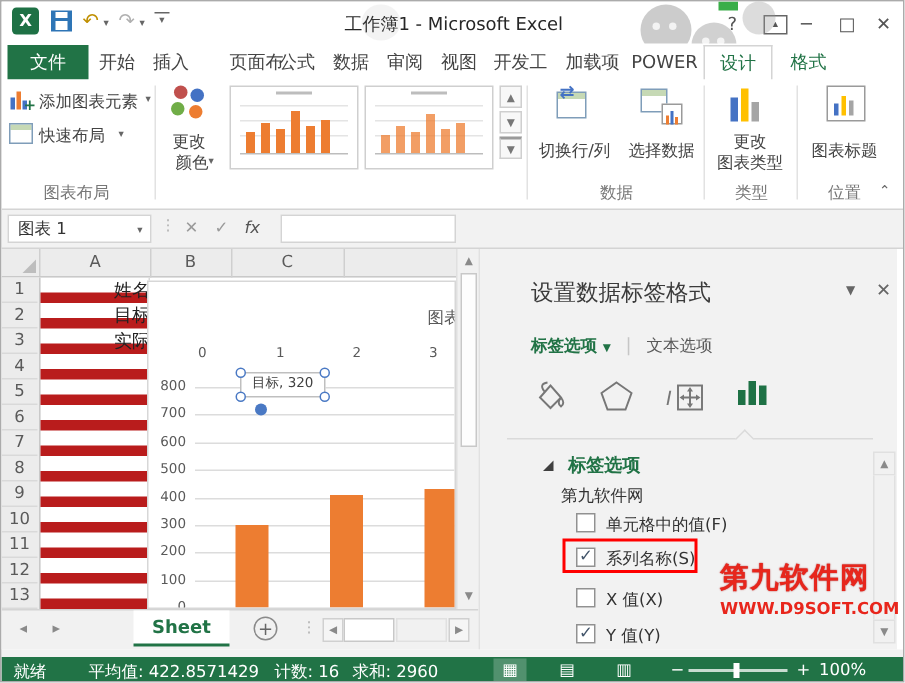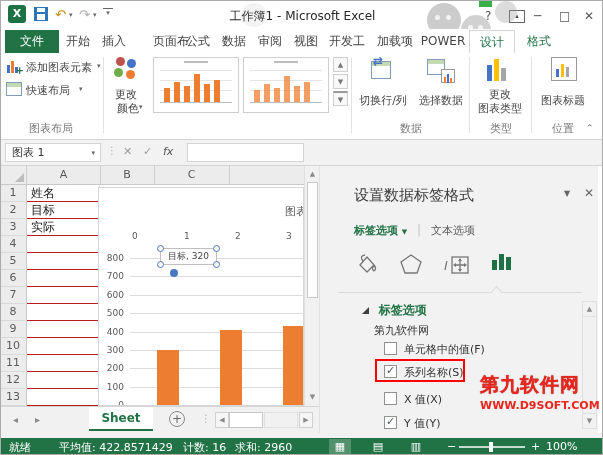--- a/index.html
+++ b/index.html
@@ -53,22 +53,22 @@
   .colhdr{left:0;top:0;width:303px;height:19px;background:#ececec;border-bottom:1px solid #c9c9c9;box-sizing:border-box;}
   .colhdr .lbl{top:2px;font-size:11px;color:#5a5a5a;text-align:center;}
   .cline{top:0;width:1px;height:19px;background:#cfcfcf;}
   .corner{left:0;top:0;width:26px;height:18px;border-right:1px solid #cfcfcf;box-sizing:border-box;}
   .corner i{position:absolute;right:2px;bottom:2px;width:0;height:0;
       border-left:9px solid transparent;border-bottom:9px solid #bdbdbd;}
   .rowhdr{left:0;top:19px;width:26px;background:#ececec;border-right:1px solid #c9c9c9;box-sizing:border-box;}
   .rownum{left:0;width:24px;height:17px;font-size:11px;color:#5a5a5a;text-align:center;line-height:16px;
       border-bottom:1px solid #d9d9d9;box-sizing:border-box;}
   .gridA{left:26px;top:19px;width:73px;border-right:1px solid #d9d9d9;box-sizing:border-box;}
-  .cellrow{left:0;width:73px;height:17px;border-bottom:1px solid #b91c1c;box-sizing:border-box;
-      font-size:12px;color:#222;line-height:16px;padding-left:4px;}
+  .cellrow{left:0;width:73px;height:17px;border-bottom:7px solid #b91c1c;box-sizing:border-box;
+      font-size:12px;color:#222;line-height:16px;padding-left:4px;text-align:right;}
   
   .chart{left:97px;top:21px;width:206px;height:219px;background:#fff;border:1px solid #d7d7d7;
       box-sizing:border-box;overflow:hidden;}
   .gl{position:absolute;left:31px;right:0;height:1px;background:#dcdcdc;}
   .yt{position:absolute;left:2px;width:23px;text-align:right;font-size:9px;color:#595959;}
   .tt{position:absolute;top:43px;font-size:9px;color:#595959;}
   .bar{position:absolute;width:22px;background:#ED7D31;}
   .dot{position:absolute;width:8px;height:8px;border-radius:50%;background:#4A79C4;}
   .dlabel{position:absolute;left:61px;top:60px;width:57px;height:17px;background:#fff;
       border:1px solid #bfbfbf;box-sizing:border-box;font-size:9px;color:#404040;

